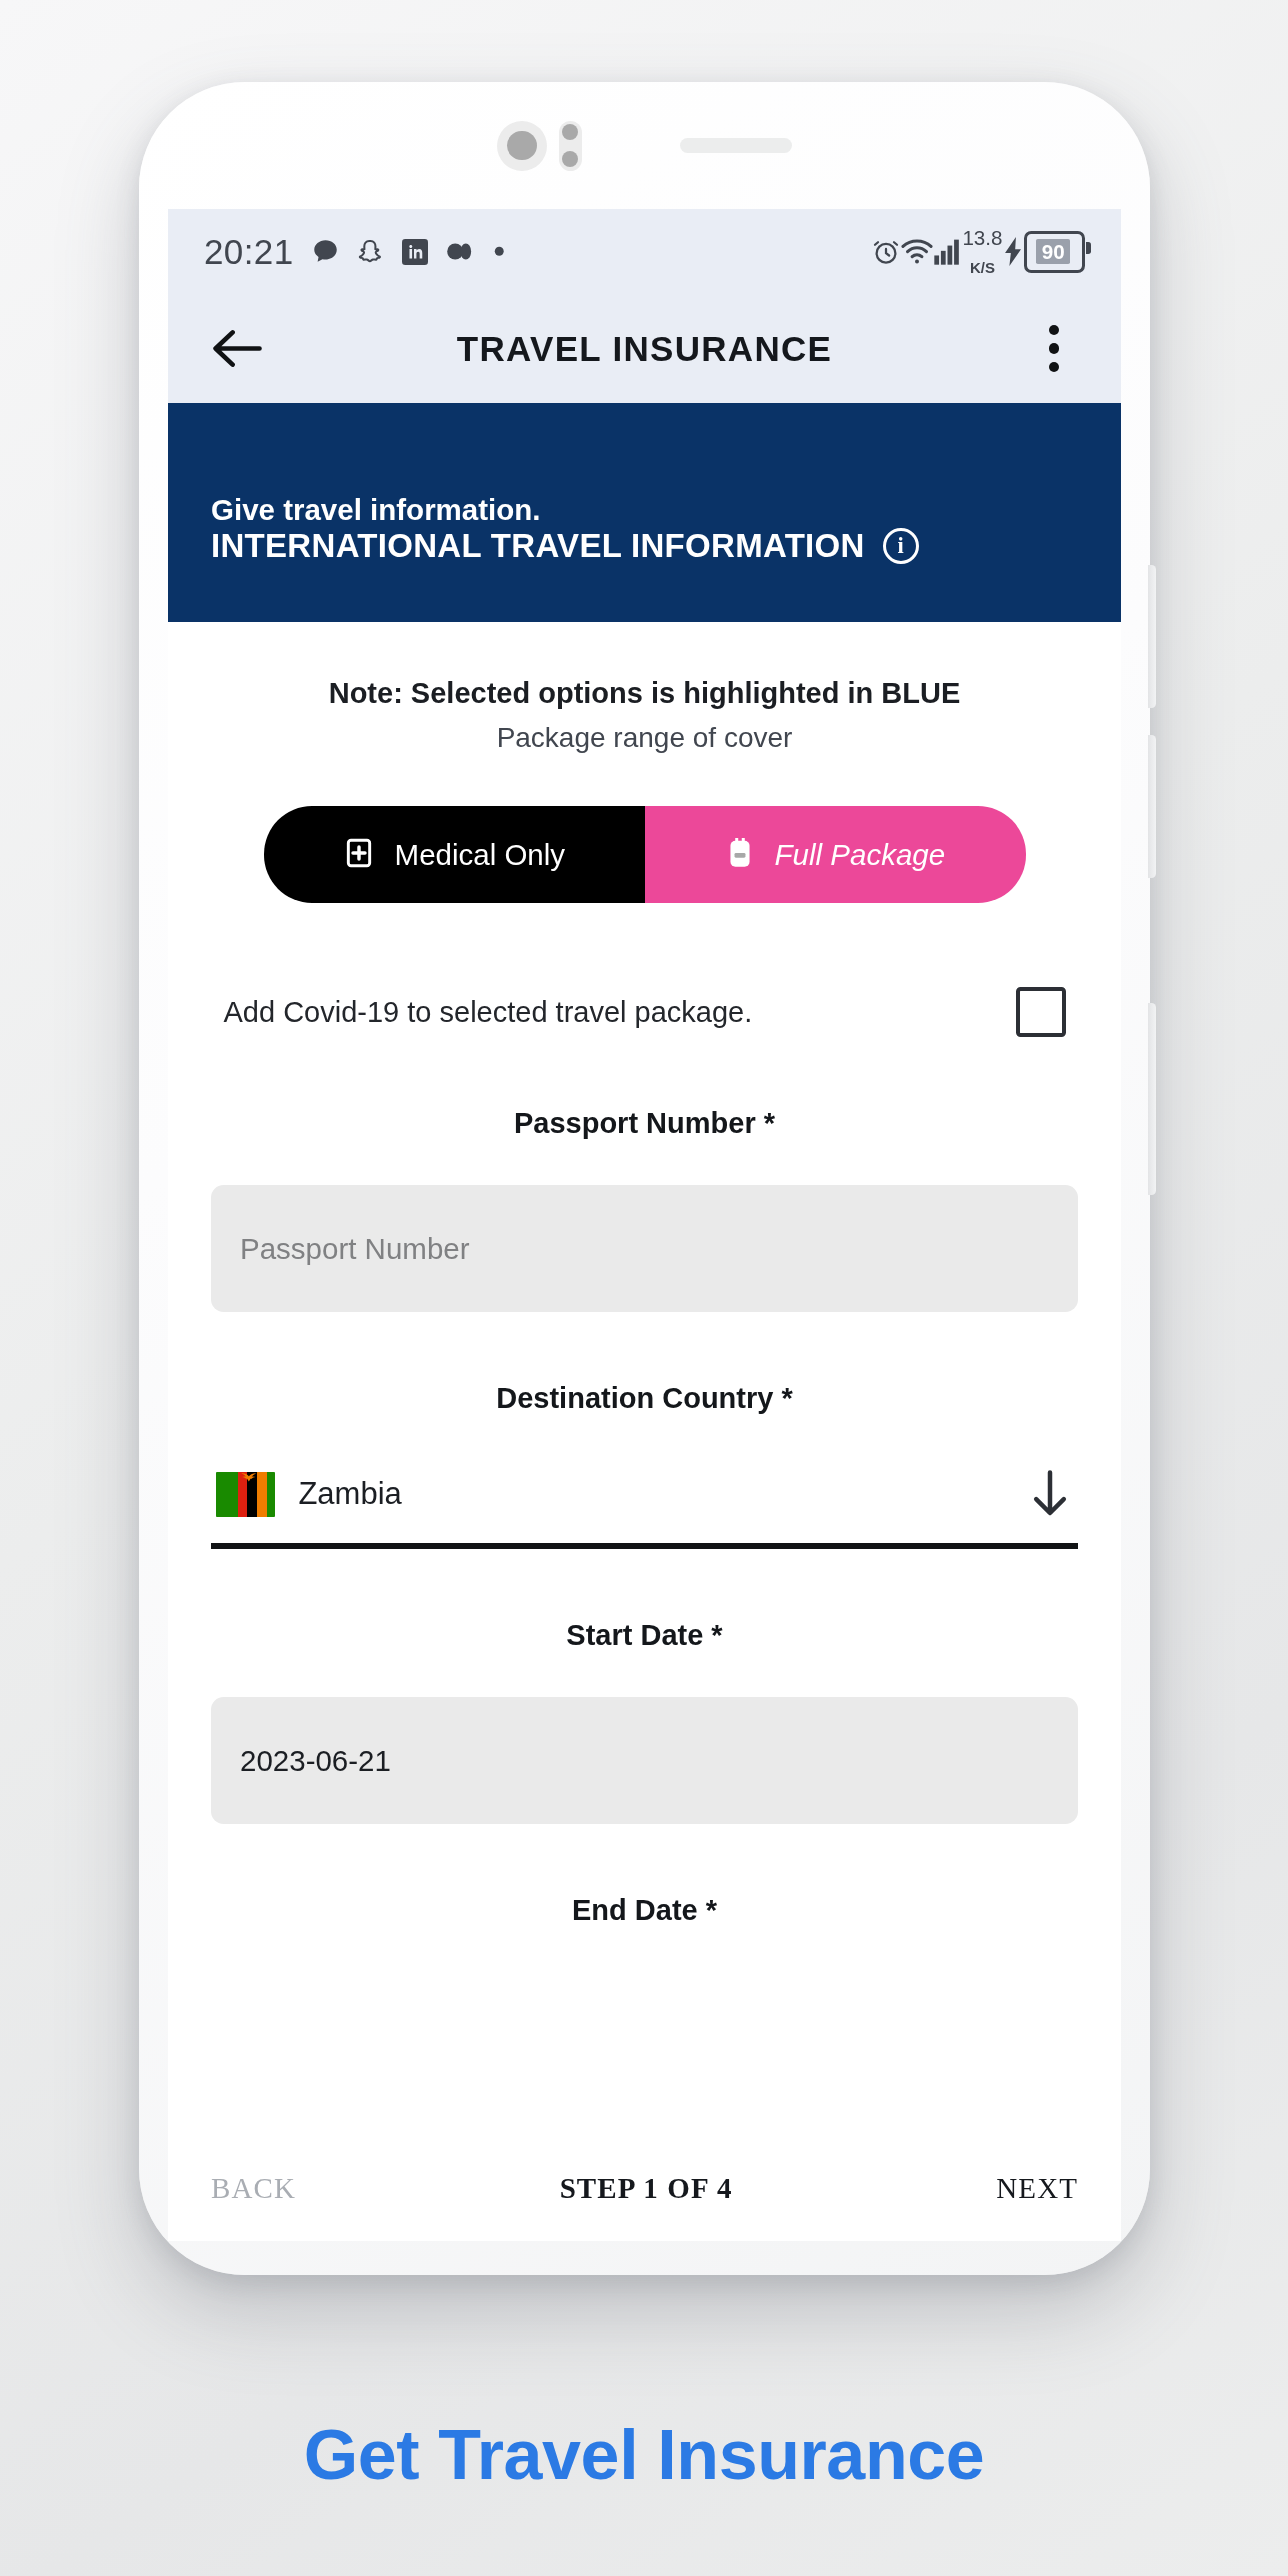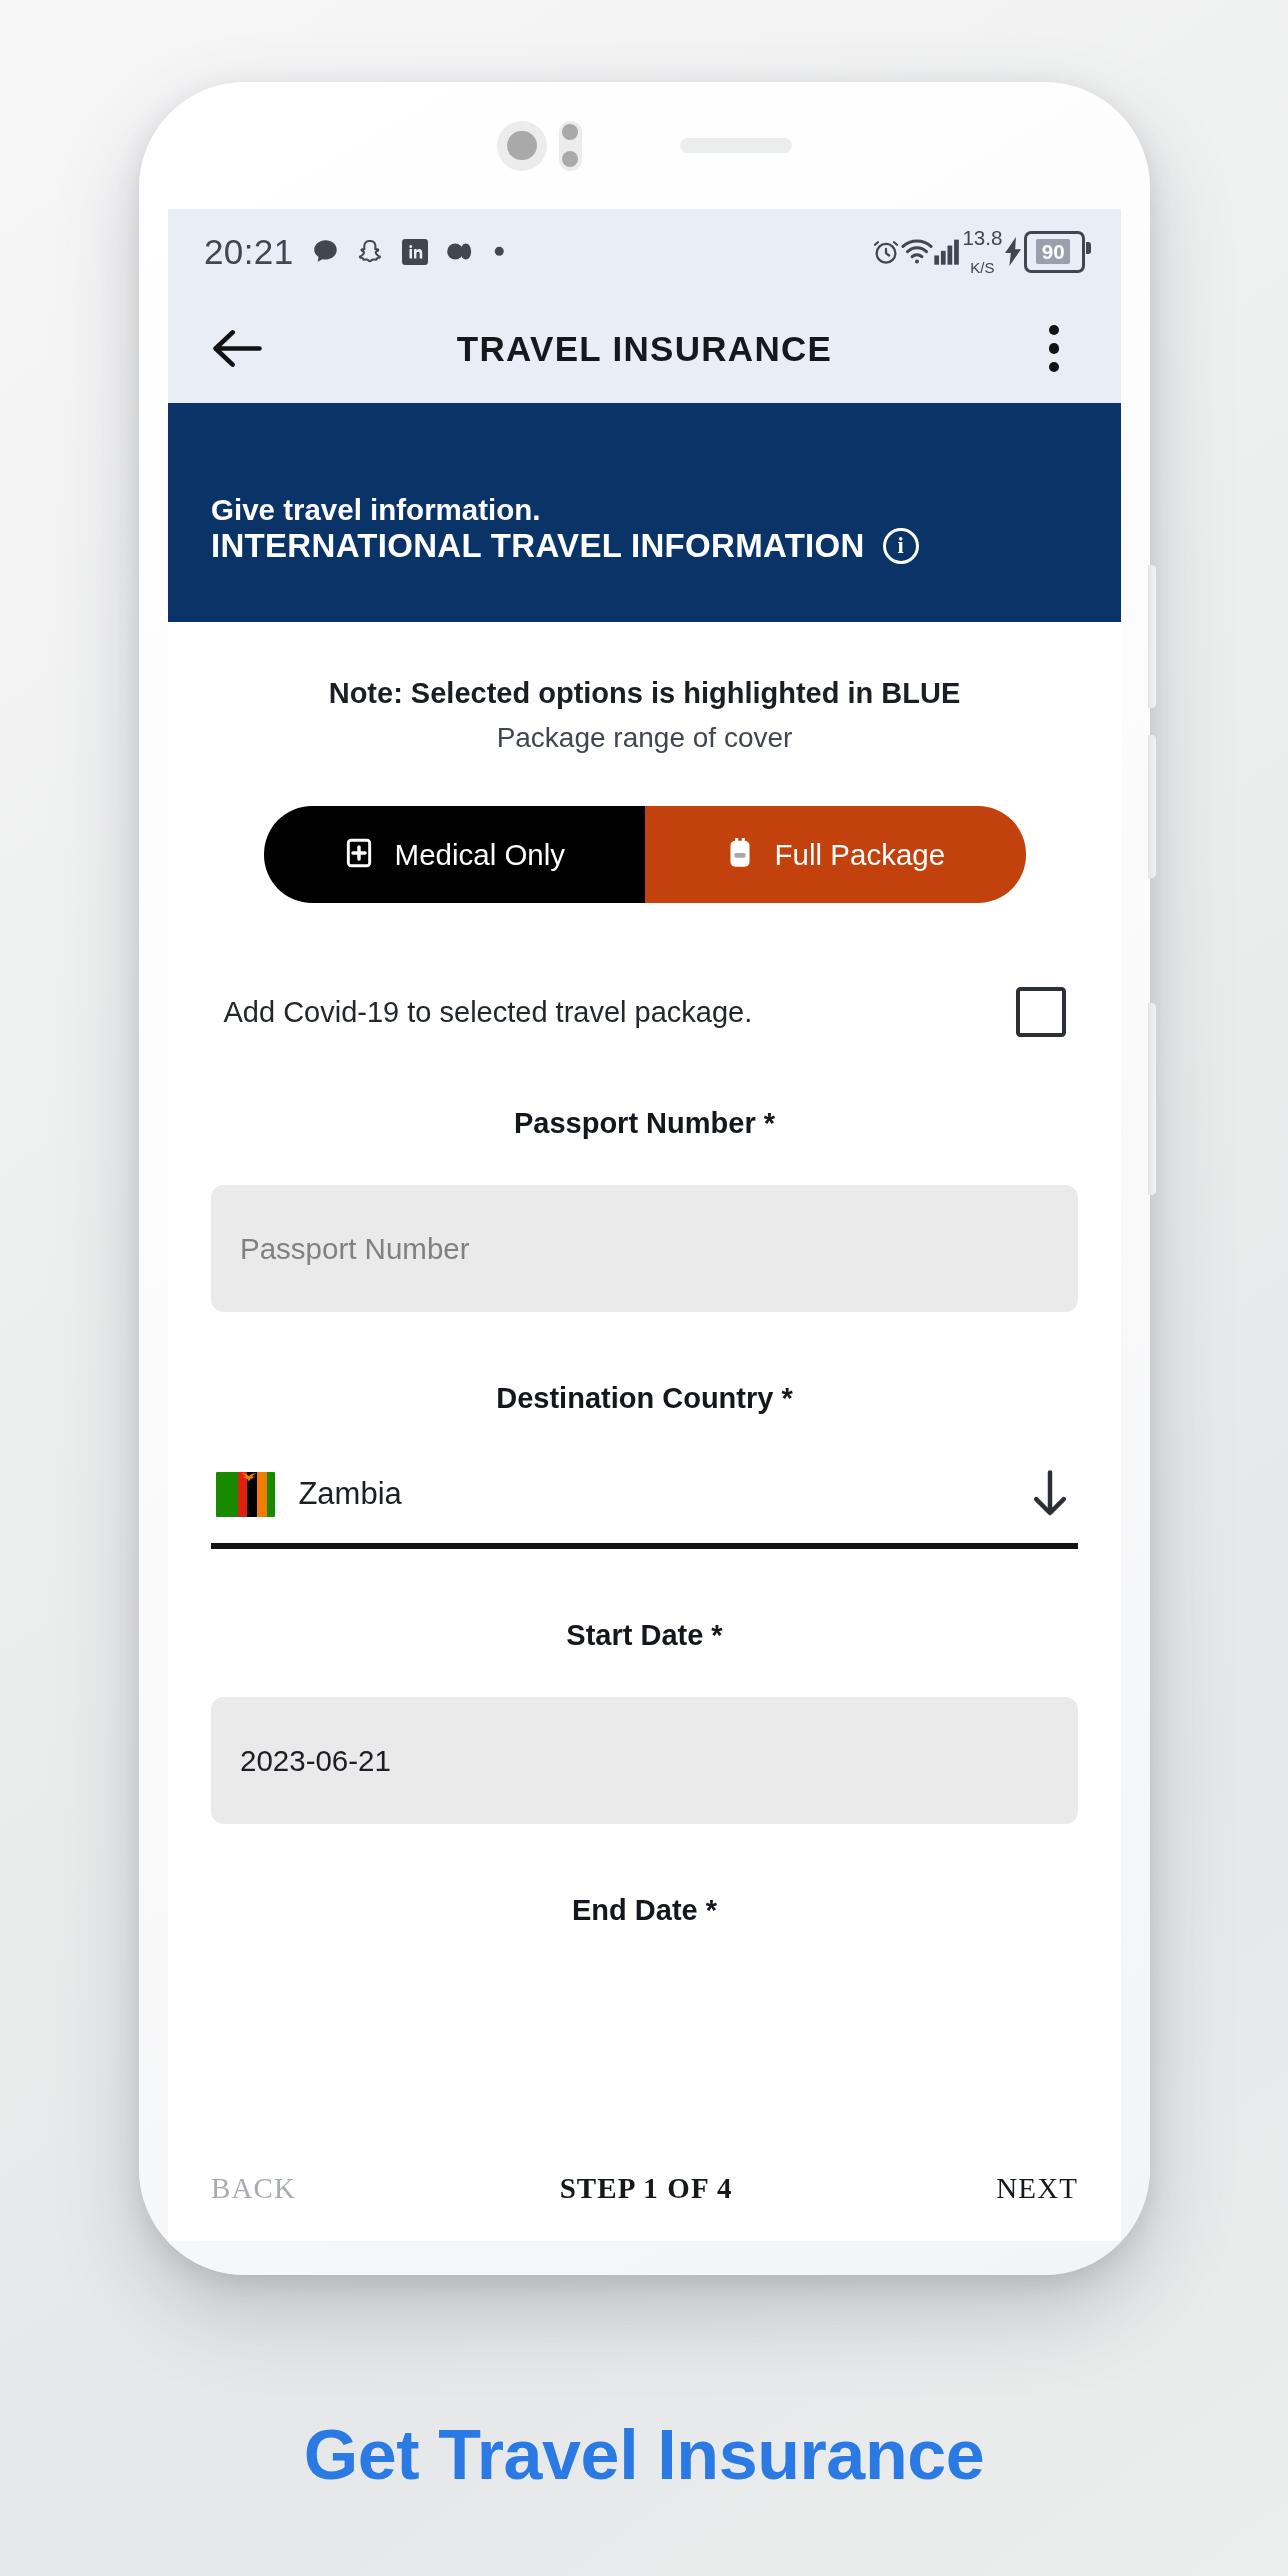--- a/index.html
+++ b/index.html
@@ -84,21 +84,21 @@
     display:flex; align-items:center;
     padding:0 36px;
     color:#41464f;
   }
   #status-left { display:flex; align-items:center; gap:18px; flex:1; }
   #status-time { font-size:35px; font-weight:400; letter-spacing:0.4px; }
   .notif-ico { display:flex; align-items:center; }
   #status-right { display:flex; align-items:center; }
   #net-speed { display:flex; flex-direction:column; align-items:center; line-height:1; }
   #net-speed .spd { font-size:20.6px; font-weight:500; }
-  #net-speed .unit { font-size:15px; font-weight:400; margin-top:11px; }
+  #net-speed .unit { font-size:15px; font-weight:700; margin-top:11px; }
   #battery {
     display:flex; align-items:center;
     border:3.6px solid #41464f; border-radius:7.2px;
     padding:2.7px 7.2px 2.7px 4.5px; height:42px; min-width:61px;
     justify-content:center; position:relative;
   }
   #battery::after{
     content:""; position:absolute; right:-9px; top:8px;
     width:5.4px; height:12.5px; background:#41464f; border-radius:0 2.7px 2.7px 0;
   }
@@ -157,21 +157,21 @@
     width:762px; height:97px;
     border-radius:48px; overflow:hidden;
     display:flex;
   }
   .seg {
     flex:1; display:flex; align-items:center; justify-content:center;
     gap:19.7px; cursor:pointer;
   }
   .seg-label { font-size:29.5px; color:#ffffff; }
   #seg-medical { background:#000000; }
-  #seg-full    { background:#c2410c; }
+  #seg-full    { background:#ec4899;font-style:italic; }
 
   
   #covid-row {
     margin-top:84px; display:flex; align-items:center;
     justify-content:space-between; gap:36px;
     padding:0 12.5px;
   }
   #covid-text { font-size:29px; line-height:1.38; color:#23262b; max-width:537px; }
   #covid-checkbox {
     width:50px; height:50px; border:4.5px solid #2c2f35; border-radius:4.5px;

